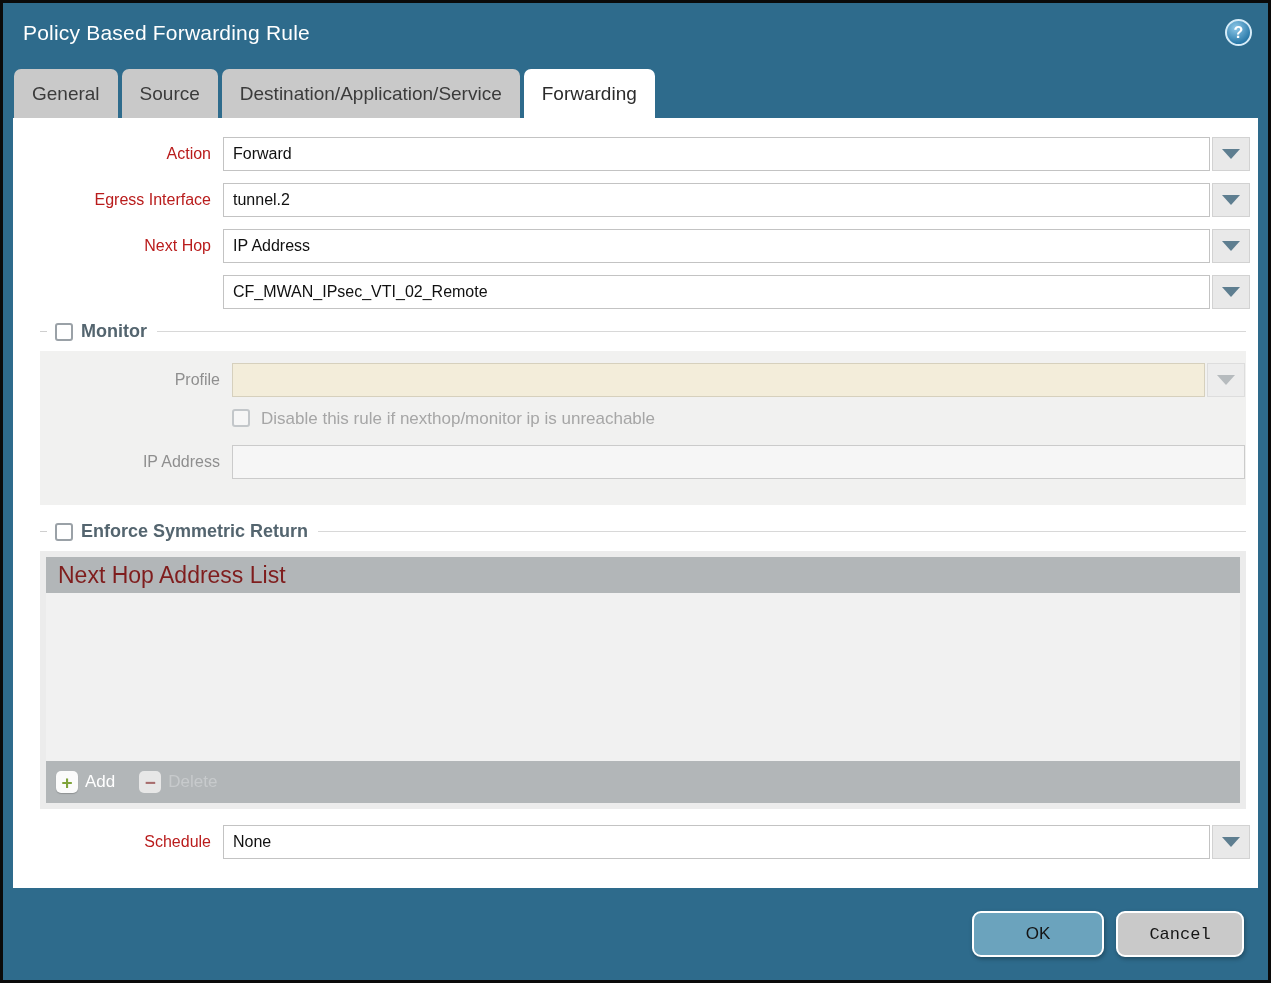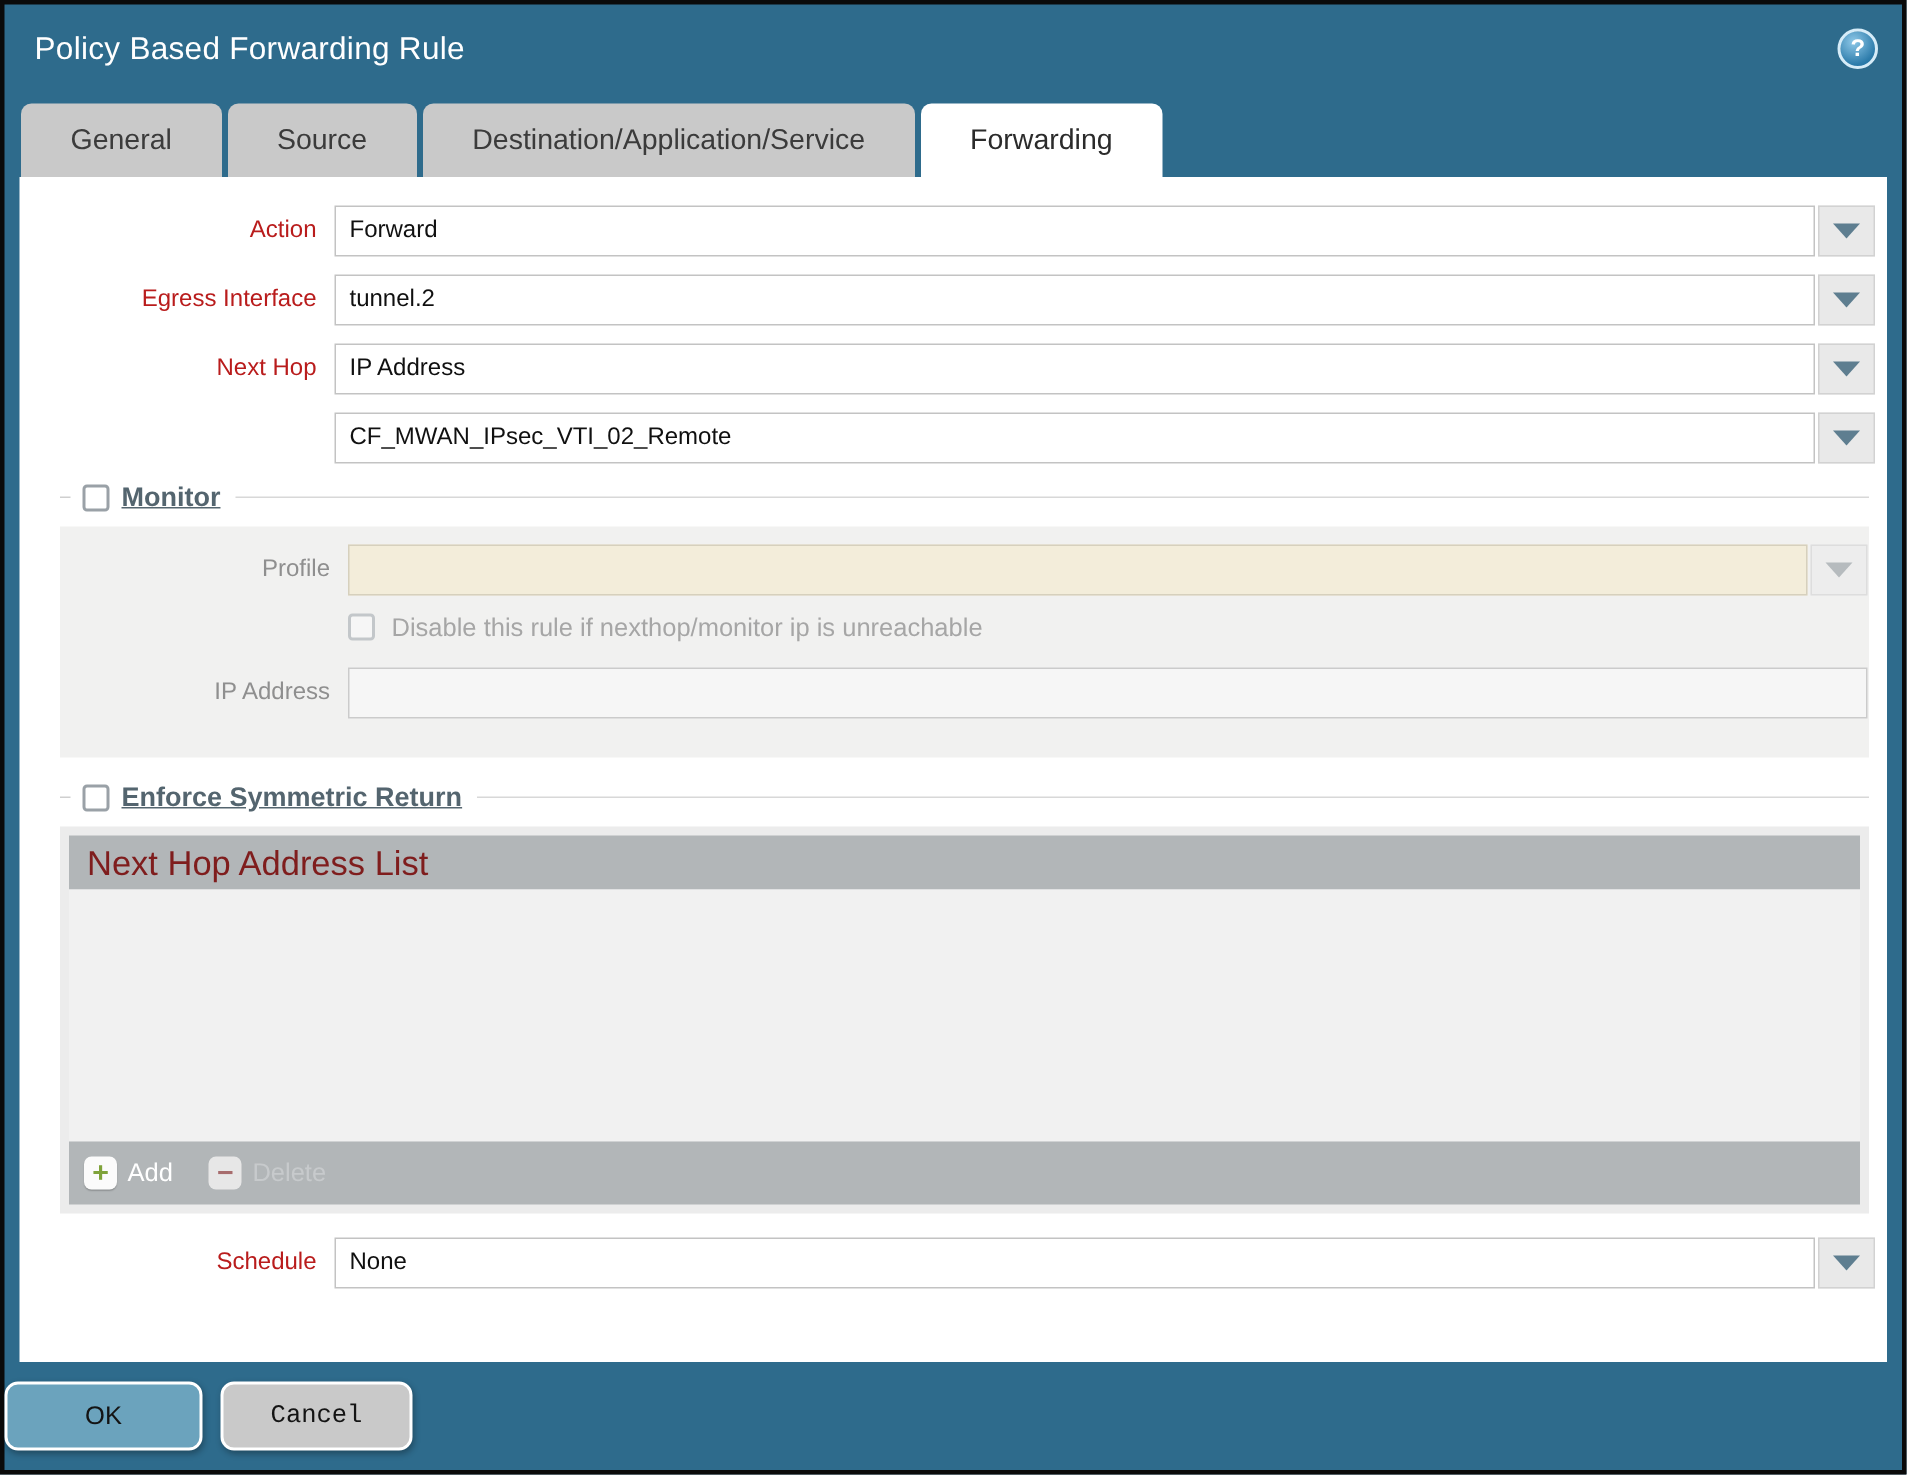--- a/index.html
+++ b/index.html
@@ -13,21 +13,21 @@
   .title-bar { height:59px; display:flex; align-items:center; padding:0 16px 0 20px; flex:0 0 auto; }
   .title { flex:1; font-size:21px; color:#ffffff; letter-spacing:.2px; }
   .help { width:27px; height:27px; border-radius:50%;
           background:radial-gradient(circle at 38% 30%, #8ec8e8, #2d7cab 70%, #1e6a99);
           border:2px solid #d6ecf8; color:#fff; font-weight:bold; font-size:16px;
           display:flex; align-items:center; justify-content:center; cursor:pointer; }
 
   
   .tab-strip { height:56px; display:flex; align-items:flex-end; padding-left:11px; gap:4px; flex:0 0 auto; }
   .tab { height:49px; background:#c9c9c9; border-radius:7px 7px 0 0; display:flex; align-items:center;
-         justify-content:center; padding:0 33px; font-size:19px; color:#3b3b3b; cursor:pointer; }
+         justify-content:center; padding:0 18px; font-size:19px; color:#3b3b3b; cursor:pointer; }
   .tab.active { background:#ffffff; color:#2b2b2b; }
 
   
   .content { flex:1 1 auto; background:#ffffff; margin:0 10px; padding-top:19px; overflow:hidden; }
 
   .frow { display:flex; align-items:center; margin:0 8px 12px 0; }
   .flabel { width:210px; text-align:right; padding-right:12px; font-size:16px; color:#b91c1c; flex:0 0 auto; }
   .fbox { flex:1; height:34px; border:1px solid #c3c3c3; background:#fff; display:flex; align-items:center;
           padding:0 9px; font-size:16px; color:#101010; cursor:pointer; }
   .ddbtn { width:38px; height:34px; background:#e9e9e9; border:1px solid #d2d2d2; margin-left:2px;
@@ -36,21 +36,21 @@
          border-top:10px solid #5e7e90; }
   .ddbtn.disabled { background:#ededed; border-color:#dddddd; cursor:default; }
   .ddbtn.disabled .tri { border-top-color:#b6bbbe; }
 
   
   .fieldset { margin:6px 12px 16px 27px; }
   .legend-row { display:flex; align-items:center; margin-bottom:9px; }
   .stub { width:7px; height:1px; background:#cfcfcf; flex:0 0 auto; }
   .cb { width:18px; height:18px; border:2px solid #9aa1a7; border-radius:3px; background:#fff;
         margin:0 8px; flex:0 0 auto; cursor:pointer; }
-  .legend-text { font-size:18px; font-weight:bold; color:#54656f; margin-right:10px;text-decoration:underline; }
+  .legend-text { font-size:18px; font-weight:bold; color:#54656f; margin-right:10px; }
   .fill-line { flex:1; height:1px; background:#d8d8d8; }
 
   .panel { background:#f1f1f0; padding:12px 0 14px 0; }
   .prow { display:flex; align-items:center; margin:0 1px 12px 0; }
   .plabel { width:192px; text-align:right; padding-right:12px; font-size:16px; color:#8f8f8f; flex:0 0 auto; }
   .pfield { flex:1; height:34px; }
   .pfield.beige { background:#f3edda; border:1px solid #d6d0bd; }
   .pfield.plain { background:#f6f6f6; border:1px solid #cbcbcb; }
   .dcb-row { display:flex; align-items:flex-start; margin:0 0 16px 192px; }
   .dcb { width:18px; height:18px; border:2px solid #c3c7ca; background:#f6f6f6; border-radius:3px;
@@ -66,21 +66,21 @@
   .tbtn { display:flex; align-items:center; gap:7px; cursor:pointer; }
   .chip { width:22px; height:22px; border-radius:5px; display:flex; align-items:center; justify-content:center;
           font-weight:bold; font-size:19px; line-height:1; box-shadow:0 1px 1px rgba(0,0,0,.2); }
   .chip.add { background:#fbfbfb; color:#7fa33a; }
   .chip.del { background:#f1f0f0; color:#a66060; opacity:.85; box-shadow:none; }
   .tbtn-label.addl { color:#ffffff; font-size:17px; }
   .tbtn-label.dell { color:#c7cacc; font-size:17px; }
   .tbtn.disabled { cursor:default; }
 
   
-  .footer { height:72px; flex:0 0 auto; display:flex; align-items:center; justify-content:flex-start;
+  .footer { height:92px; flex:0 0 auto; display:flex; align-items:center; justify-content:flex-end;
             gap:12px; padding-right:24px;border-radius:21px; }
   .btn { height:46px; border:2px solid #ffffff; border-radius:9px; display:flex; align-items:center;
          justify-content:center; font-size:17px; color:#141414; cursor:pointer;
          box-shadow:1px 2px 4px rgba(0,0,0,.3); }
   .btn.ok { width:132px; background:#6ba3bd; }
   .btn.cancel { width:128px; background:#c9c9c9;font-family:Liberation Mono, monospace; }
 </style>
 </head>
 <body>
 

